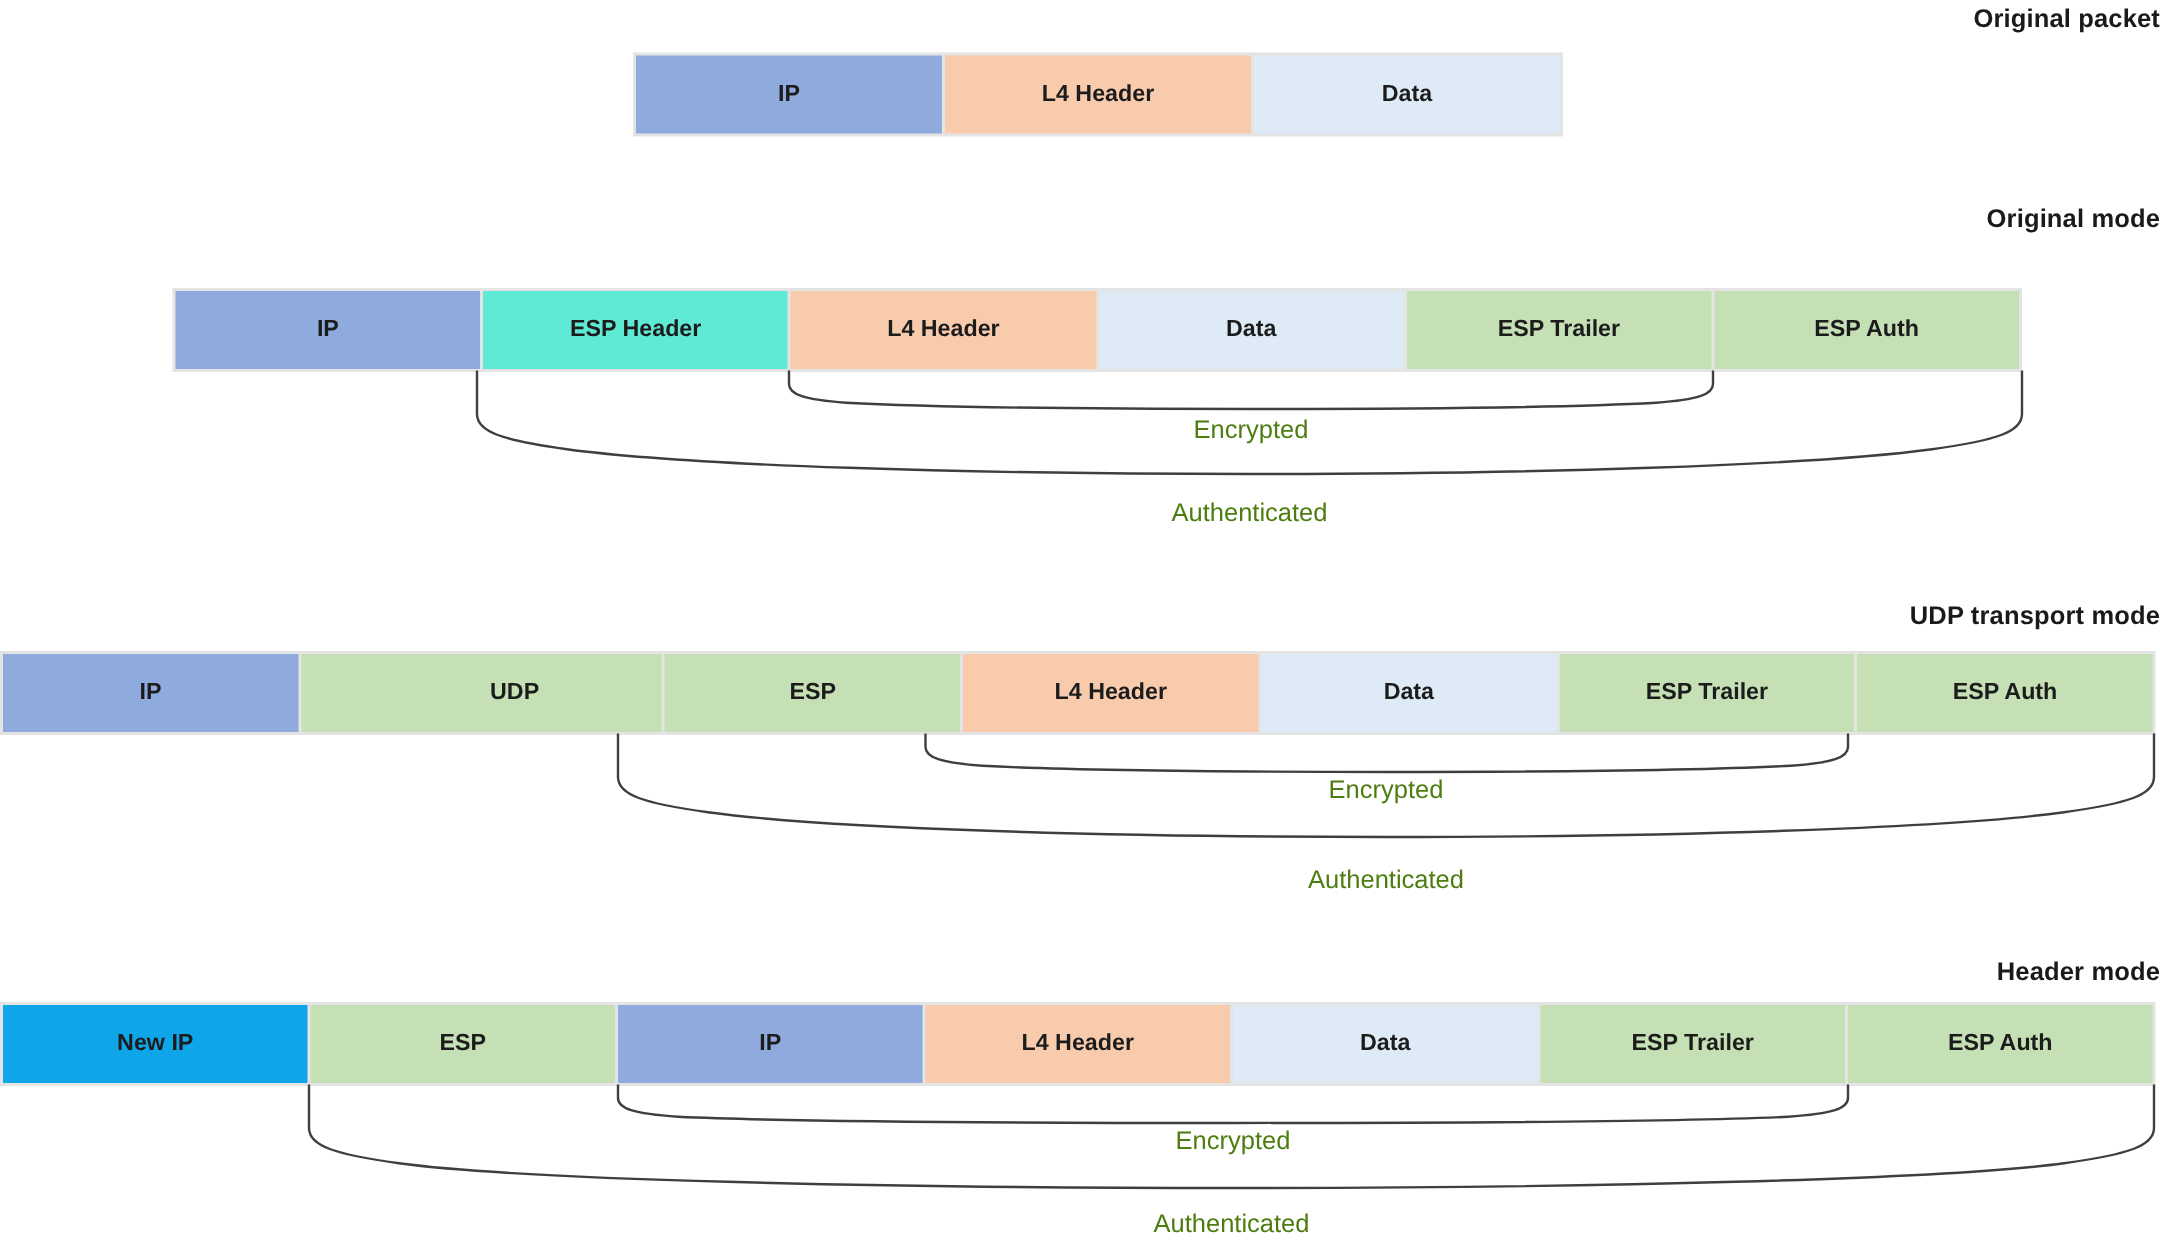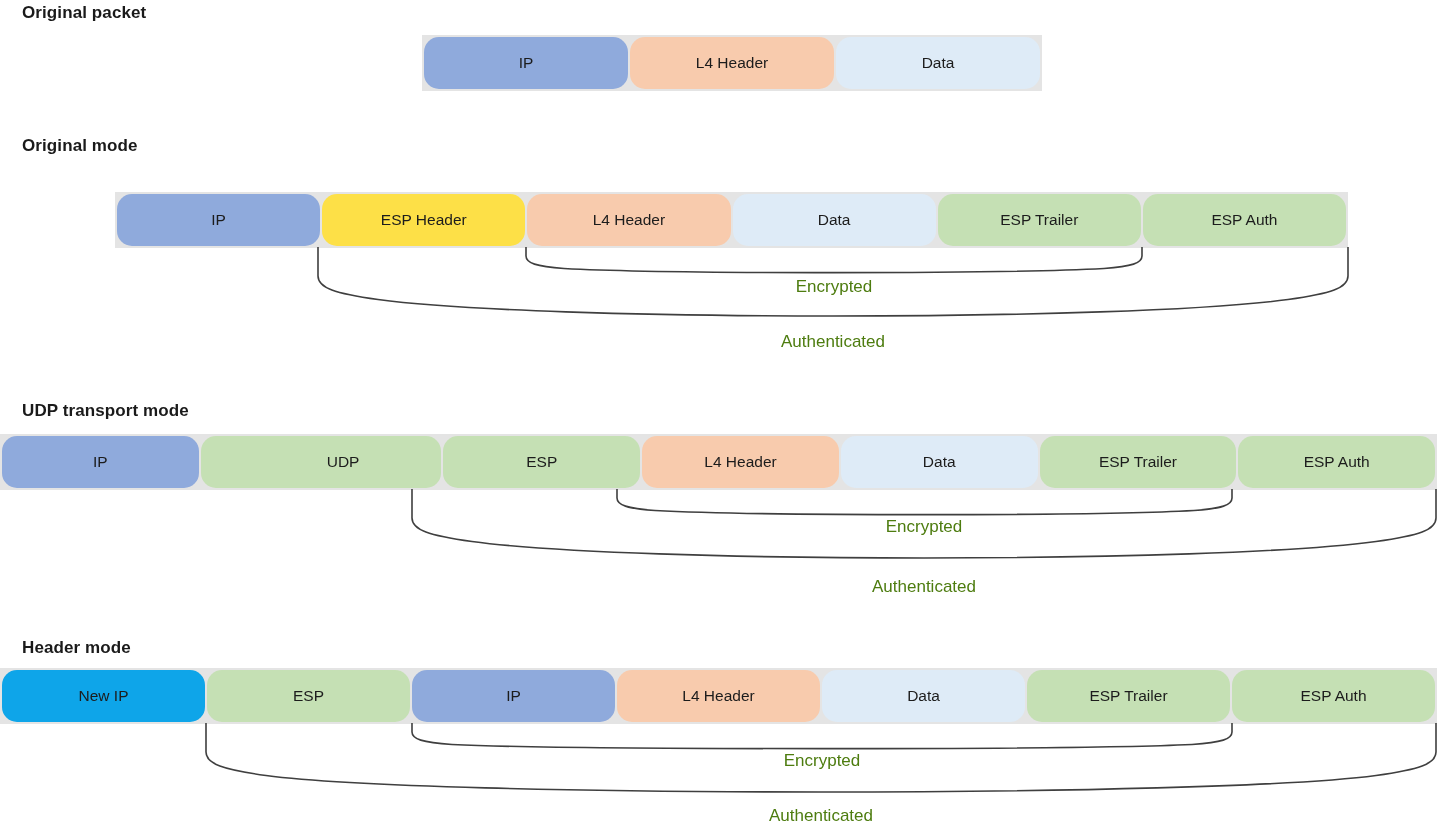--- a/index.html
+++ b/index.html
@@ -1,24 +1,24 @@
 <!DOCTYPE html>
 <html><head>
 <meta charset="utf-8">
 <style>
   html,body{margin:0;padding:0;background:#ffffff;}
   body{width:1440px;height:831px;position:relative;overflow:hidden;
        font-family:"Liberation Sans","DejaVu Sans",sans-serif;}
   .stage{position:absolute;left:0;top:0;width:1440px;height:831px;}
-  .title{position:absolute;left:22px;width:1418px;text-align:left;
+  .title{position:absolute;left:22px;width:1418px;text-align:right;
          font-size:17px;font-weight:bold;color:#1a1a1a;letter-spacing:.1px;}
   .row{position:absolute;display:flex;gap:2px;background:#e4e4e4;
        padding:2px;box-sizing:border-box;height:56px;}
   .box{flex:1 1 0;display:flex;align-items:center;justify-content:center;
-       font-size:15.5px;font-weight:normal;color:#1c1c1c;white-space:nowrap;border-radius:15px;}
+       font-size:15.5px;font-weight:bold;color:#1c1c1c;white-space:nowrap;}
   .brace-label{position:absolute;text-align:center;font-size:17px;
                color:#4d7c0f;white-space:nowrap;transform:translateX(-50%);}
   svg.overlay{position:absolute;left:0;top:0;pointer-events:none;}
   svg.overlay path{fill:none;stroke:#3f3f3f;stroke-width:1.6;}
 </style>
 </head>
 <body>
 
 <div class="stage">
 
@@ -33,21 +33,21 @@
     <div class="box" style="background: rgb(222, 235, 247);">
         <span>Data</span>
       </div>
   </div>
 
   <div class="title" style="top:136px;">Original mode</div>
   <div class="row" style="left:115px;top:192px;width:1233px;">
     <div class="box" style="background: rgb(143, 170, 220);">
         <span>IP</span>
       </div>
-    <div class="box" style="background: #fde047; align-items: center;">
+    <div class="box" style="background: #5eead4; align-items: center;">
         <span>ESP Header</span>
       </div>
     <div class="box" style="background: rgb(248, 203, 173);">
         <span>L4 Header</span>
       </div>
     <div class="box" style="background: rgb(222, 235, 247);">
         <span>Data</span>
       </div>
     <div class="box" style="background: rgb(197, 224, 180);">
         <span>ESP Trailer</span>

